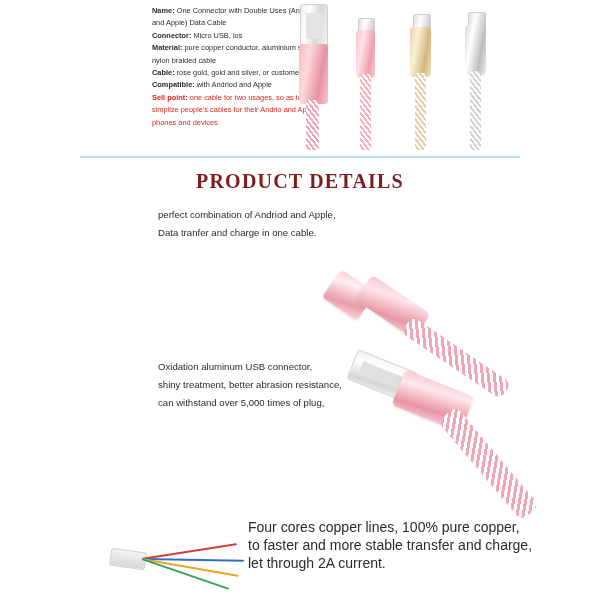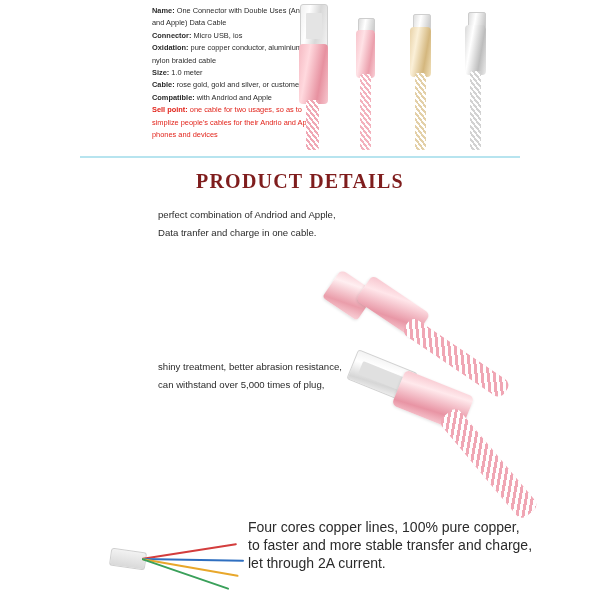--- a/index.html
+++ b/index.html
@@ -314,24 +314,21 @@
 <div class="top-block">
 
   <div class="spec-list">
     <div class="spec-line">
       <span class="spec-label">Name:</span><span> One Connector with Double Uses (Andriod and Apple) Data Cable</span>
     </div>
     <div class="spec-line">
       <span class="spec-label">Connector:</span><span> Micro USB, ios</span>
     </div>
     <div class="spec-line">
-      <span class="spec-label">Oxidation:</span><span> pure copper conductor, aluminium shield, nylon braided cable</span>
-    </div>
-    <div class="spec-line">
-      <span class="spec-label">Size:</span><span> 1.0 meter</span>
+      <span class="spec-label">Material:</span><span> pure copper conductor, aluminium shield, nylon braided cable</span>
     </div>
     <div class="spec-line">
       <span class="spec-label">Cable:</span><span> rose gold, gold and silver, or customed colors</span>
     </div>
     <div class="spec-line">
       <span class="spec-label">Compatible:</span><span> with Andriod and Apple</span>
     </div>
     <div class="spec-line spec-red">
       <span class="spec-label">Sell point:</span><span> one cable for two usages, so as to simplize people's cables for their Andrio and Apple phones and devices</span>
     </div>
@@ -368,20 +365,21 @@
   <div>perfect combination of Andriod and Apple,</div>
   <div>Data tranfer and charge in one cable.</div>
 </div>
 <div class="art1">
   <div class="lightning"></div>
   <div class="barrel"></div>
   <div class="braid"></div>
 </div>
 
 <div class="block2-text">
+  <div>Oxidation aluminum USB connector,</div>
   <div>shiny treatment, better abrasion resistance,</div>
   <div>can withstand over 5,000 times of plug,</div>
 </div>
 <div class="art2">
   <div class="usb-head"></div>
   <div class="usb-shell"></div>
   <div class="usb-braid"></div>
 </div>
 
 <div class="block3-text">

